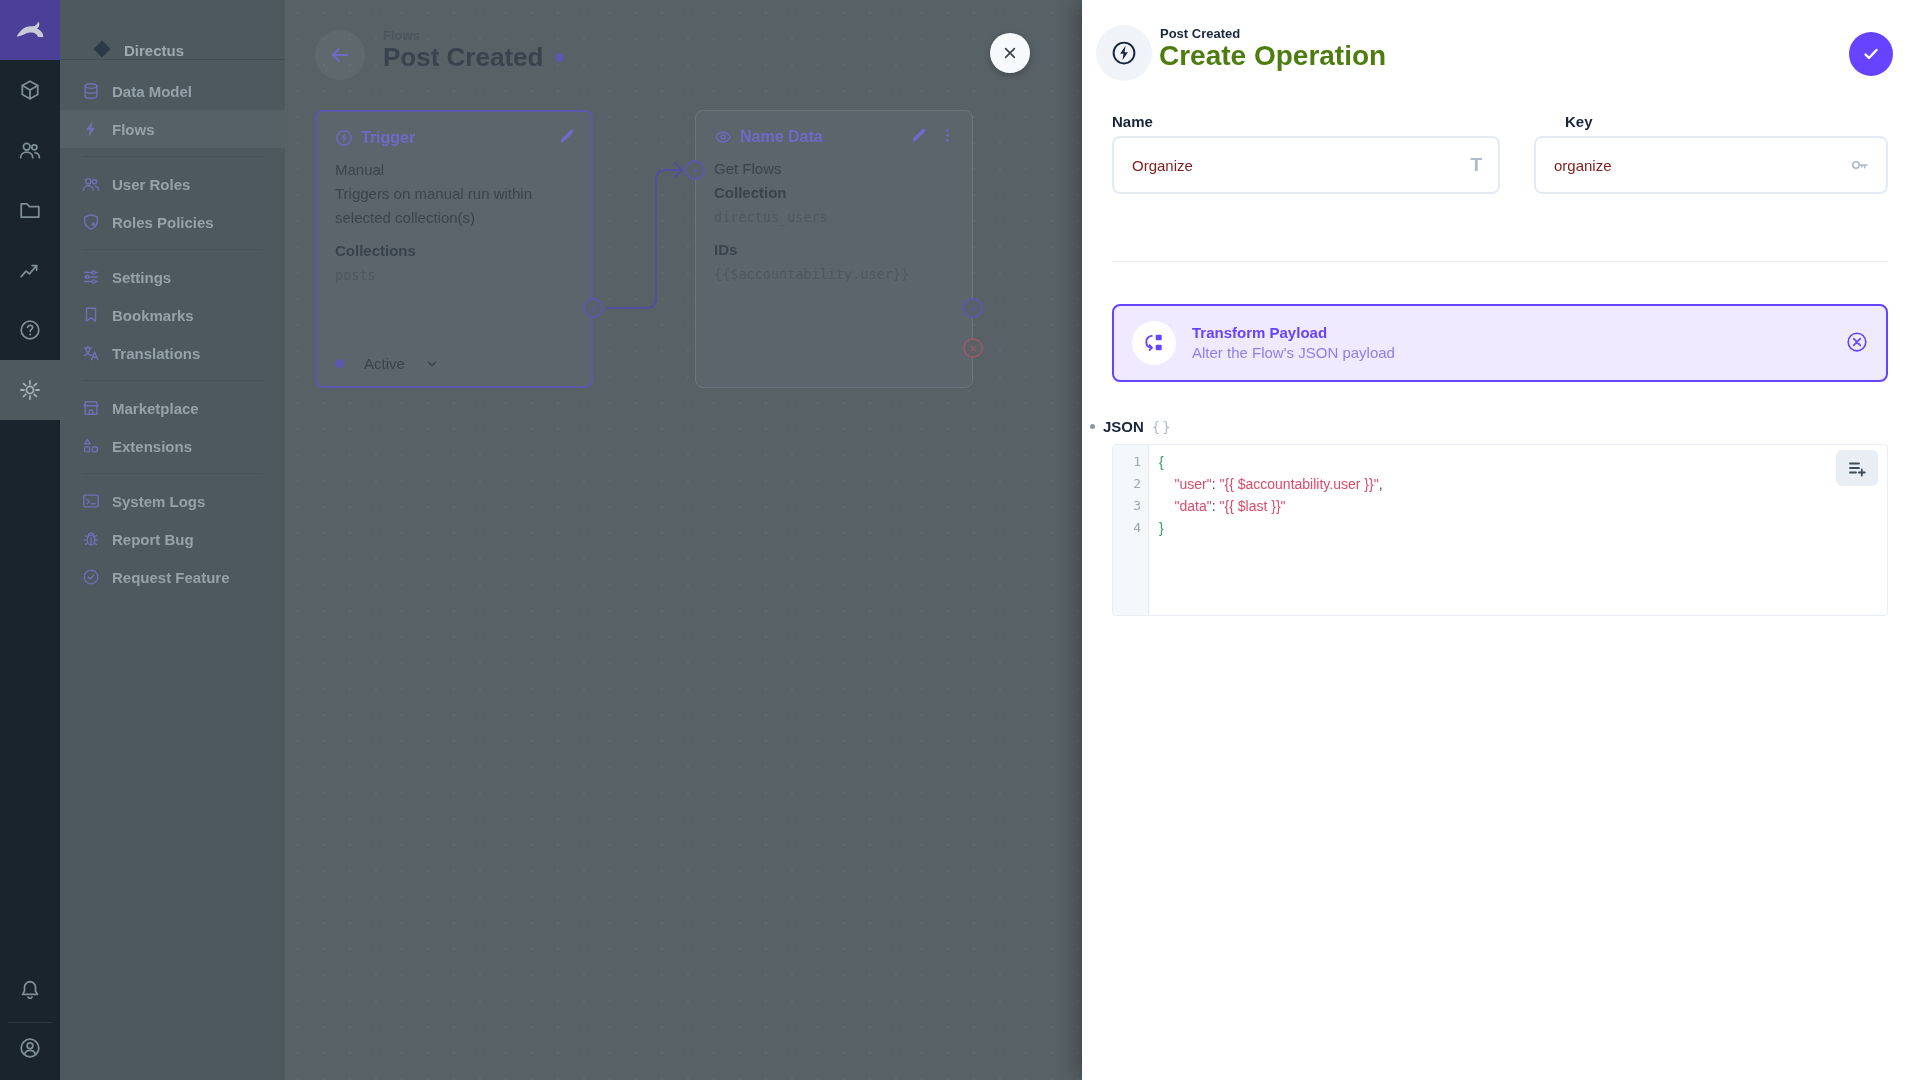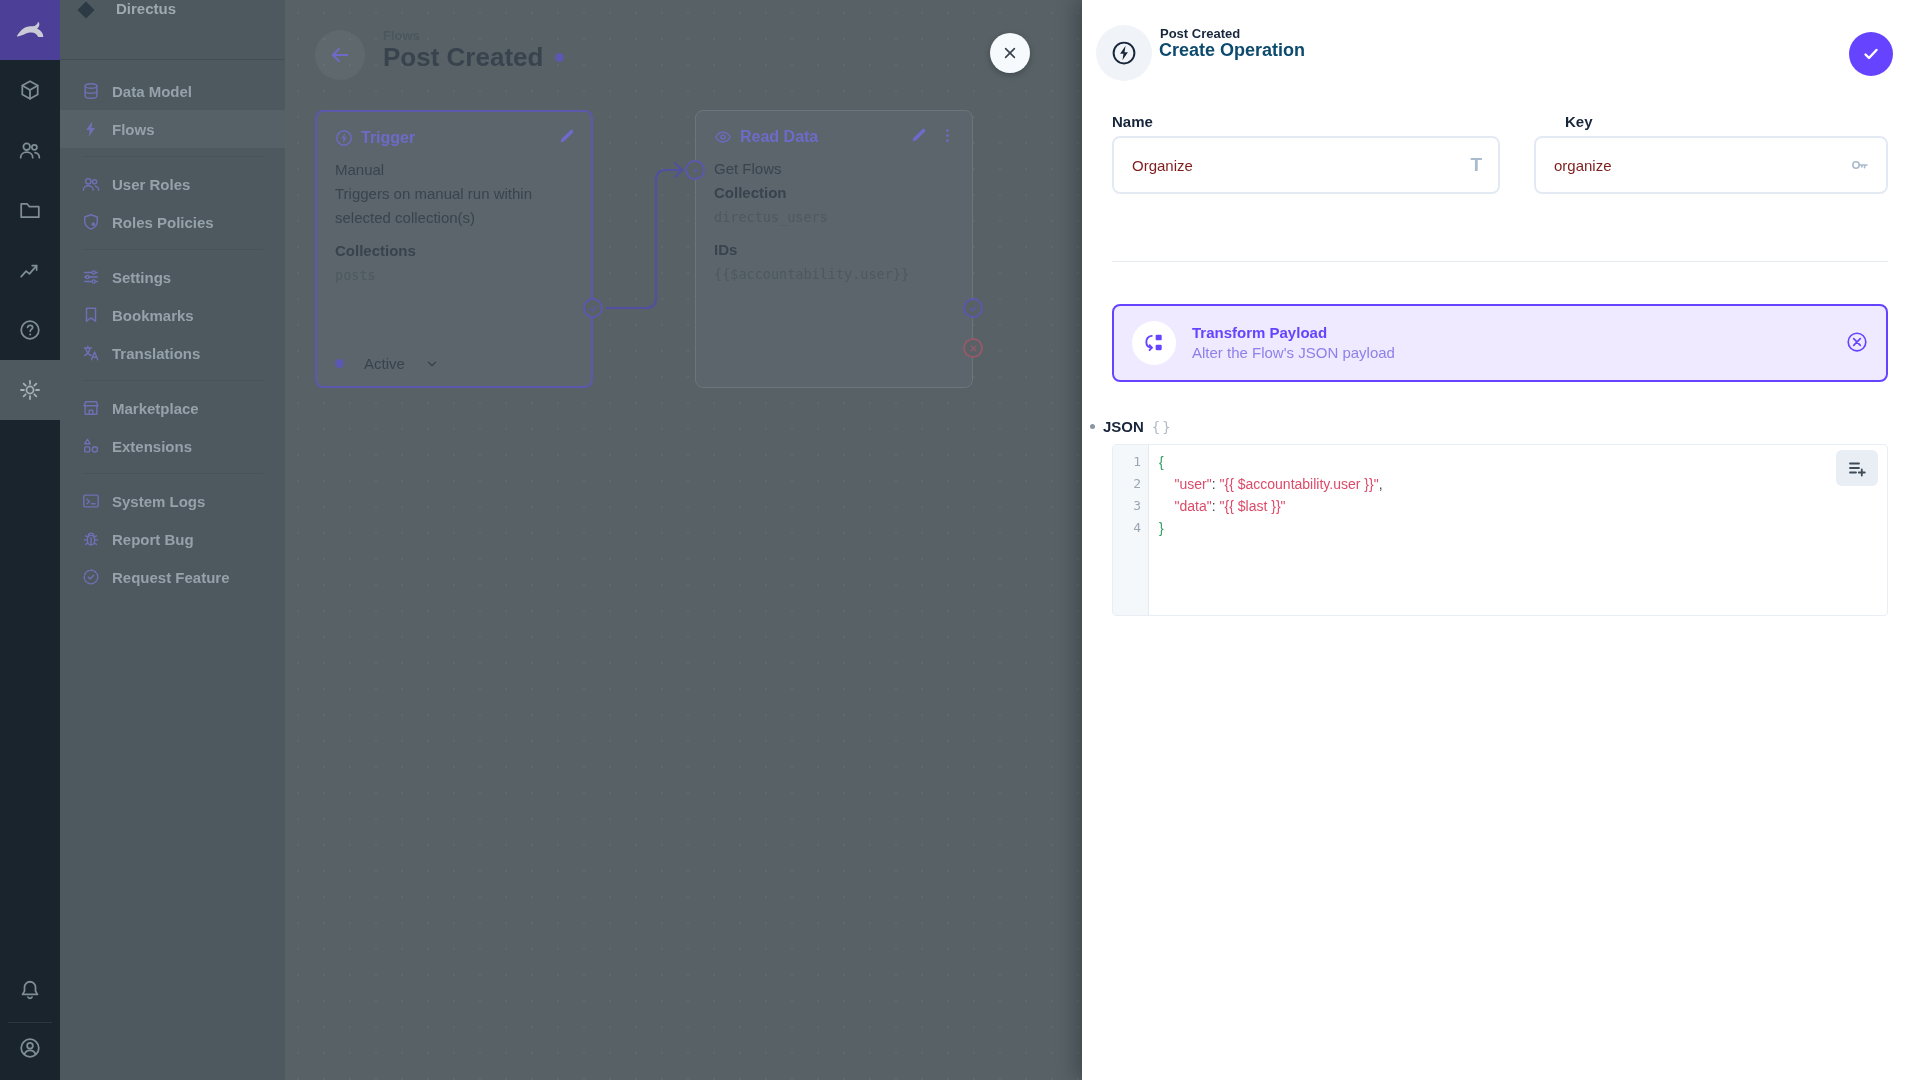--- a/index.html
+++ b/index.html
@@ -13,21 +13,21 @@
   .modulebar{position:absolute;left:0;top:0;width:60px;height:1080px;background:#1a242c;}
   .logo-tile{position:absolute;left:0;top:0;width:60px;height:60px;background:#4c3f98;display:flex;align-items:center;justify-content:center;cursor:pointer;}
   .logo-tile .ic{width:38px;height:38px;color:#c9ccd6;}
   .mod-btn{position:absolute;left:0;width:60px;height:60px;display:flex;align-items:center;justify-content:center;color:#7e8d96;background:transparent;border:none;cursor:pointer;}
   .mod-btn .ic{width:22px;height:22px;}
   .mod-btn.active{background:#4d585f;color:#a5b0b7;}
   .mod-divider{position:absolute;left:8px;width:44px;border-top:1px solid #2c363e;}
 
   
   .navpanel{position:absolute;left:60px;top:0;width:225px;height:1080px;background:#4d585f;}
-  .project-row{height:60px;display:flex;align-items:flex-start;gap:20px;padding:0 0 0 16px;border-bottom:1px solid rgba(0,0,0,.12);cursor:pointer;}
+  .project-row{height:60px;display:flex;align-items:flex-end;gap:12px;padding:0 0 0 32px;border-bottom:1px solid rgba(0,0,0,.12);cursor:pointer;}
   .project-row .ic{width:20px;height:20px;color:#2b3a44;}
   .project-name{font-size:15px;font-weight:700;color:#9fa9b0;}
   .nav-list{padding-top:12px;}
   .nav-item{height:38px;display:flex;align-items:center;gap:12px;padding:0 12px 0 22px;cursor:pointer;color:#96a2aa;}
   .nav-item.active{background:rgba(255,255,255,.05);}
   .nav-item .ic{width:18px;height:18px;color:#6d71b4;flex:none;}
   .nav-label{font-size:15px;font-weight:600;white-space:nowrap;}
   .nav-hr{border:none;border-top:1px solid #47525a;margin:8px 22px;}
 
   
@@ -58,21 +58,21 @@
   .node{position:absolute;width:20px;height:20px;border-radius:50%;background:#576166;border:2px solid #5b58ad;color:#5b58ad;display:flex;align-items:center;justify-content:center;cursor:pointer;}
   .node .ic{width:11px;height:11px;}
   .node.reject{border-color:#95596a;color:#95596a;}
   .conn{position:absolute;left:285px;top:0;width:797px;height:1080px;pointer-events:none;}
 
   
   .drawer{position:absolute;left:1082px;top:0;width:838px;height:1080px;background:#ffffff;box-shadow:-6px 0 18px rgba(0,0,0,.25);}
   .d-head-icon{position:absolute;left:14px;top:25px;width:56px;height:56px;border-radius:50%;background:#f0f4f9;display:flex;align-items:center;justify-content:center;color:#18263b;cursor:pointer;}
   .d-head-icon .ic{width:26px;height:26px;}
   .d-subtitle{position:absolute;left:78px;top:26px;font-size:13px;font-weight:700;color:#18263b;}
-  .d-title{position:absolute;left:77px;top:40px;font-size:18px;font-weight:700;color:#0c4a6e;}
+  .d-title{position:absolute;left:77px;top:40px;font-size:28px;font-weight:700;color:#4d7c0f;}
   .d-save{position:absolute;left:767px;top:32px;width:44px;height:44px;border-radius:50%;background:#6644ff;border:none;cursor:pointer;color:#fff;display:flex;align-items:center;justify-content:center;}
   .d-save .ic{width:20px;height:20px;}
   .fld-label{position:absolute;font-size:15px;font-weight:700;color:#18263b;}
   .fld{position:absolute;top:136px;height:58px;border:2px solid #e4eaf4;border-radius:8px;background:#fff;display:flex;align-items:center;padding:0 16px;gap:10px;cursor:text;}
   .fld input{border:none;outline:none;flex:1;font-size:15px;color:#7f1d1d;background:transparent;}
   .fld .ic{width:20px;height:20px;color:#a9bbce;flex:none;}
   .t-glyph{font-size:19px;font-weight:700;color:#a9bbce;flex:none;}
   .d-divider{position:absolute;left:30px;top:253px;width:776px;border:none;border-top:1px solid #e8edf5;}
   .banner{position:absolute;left:30px;top:304px;width:776px;height:78px;border:2px solid #6644ff;border-radius:8px;background:#efeaff;display:flex;align-items:center;padding:0 18px;gap:16px;cursor:pointer;}
   .banner-ic{width:44px;height:44px;border-radius:50%;background:#fff;display:flex;align-items:center;justify-content:center;color:#6644ff;flex:none;}
@@ -384,21 +384,21 @@
   </div>
 
   <section class="fcard plain abs" style="left:695px;top:110px;">
     <div class="fcard-head">
       <span class="ic">
           <svg viewBox="0 0 20 20" fill="none" stroke="currentColor" stroke-width="1.5">
             <path d="M2 10s3-5.5 8-5.5S18 10 18 10s-3 5.5-8 5.5S2 10 2 10z"></path>
             <circle cx="10" cy="10" r="2.3"></circle>
           </svg>
         </span>
-      <span class="fcard-title">Read Data</span>
+      <span class="fcard-title">Name Data</span>
       <button class="fcard-act">
         <span class="ic">
             <svg viewBox="0 0 20 20">
               <path fill="currentColor" d="M3 17l1-4L14.5 2.5a1.8 1.8 0 0 1 2.6 0l.4.4a1.8 1.8 0 0 1 0 2.6L7 16z"></path>
             </svg>
           </span>
       </button>
       <button class="fcard-act">
         <span class="ic">
             <svg viewBox="0 0 20 20" fill="currentColor">

